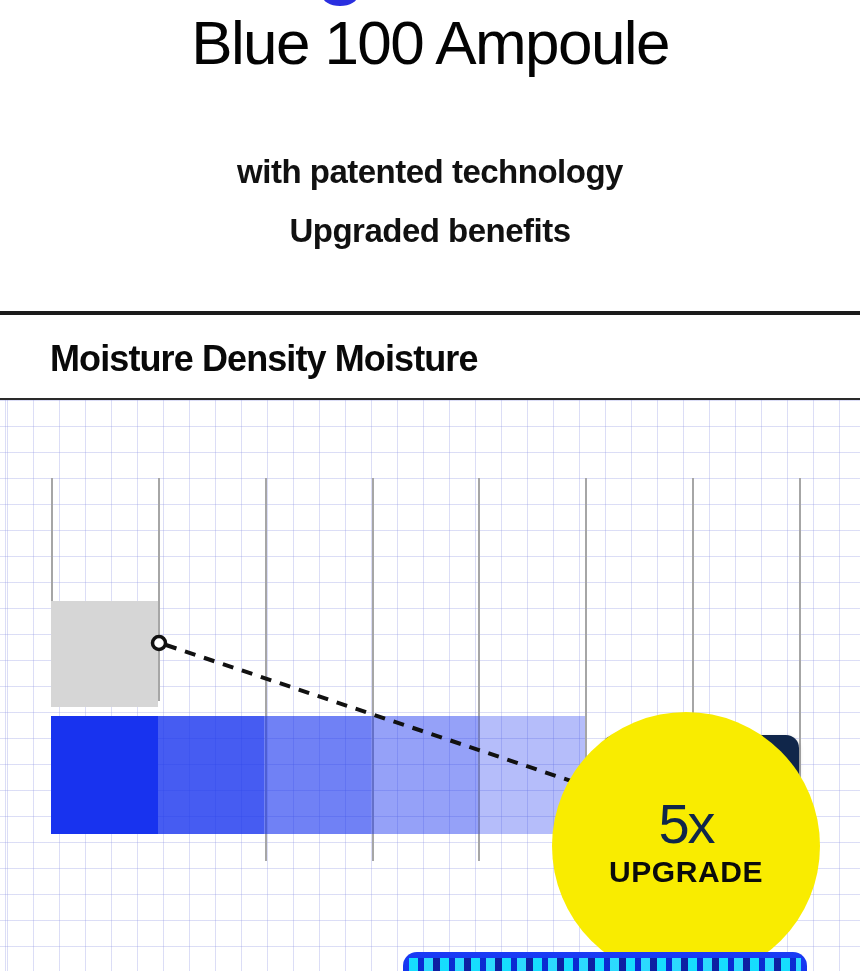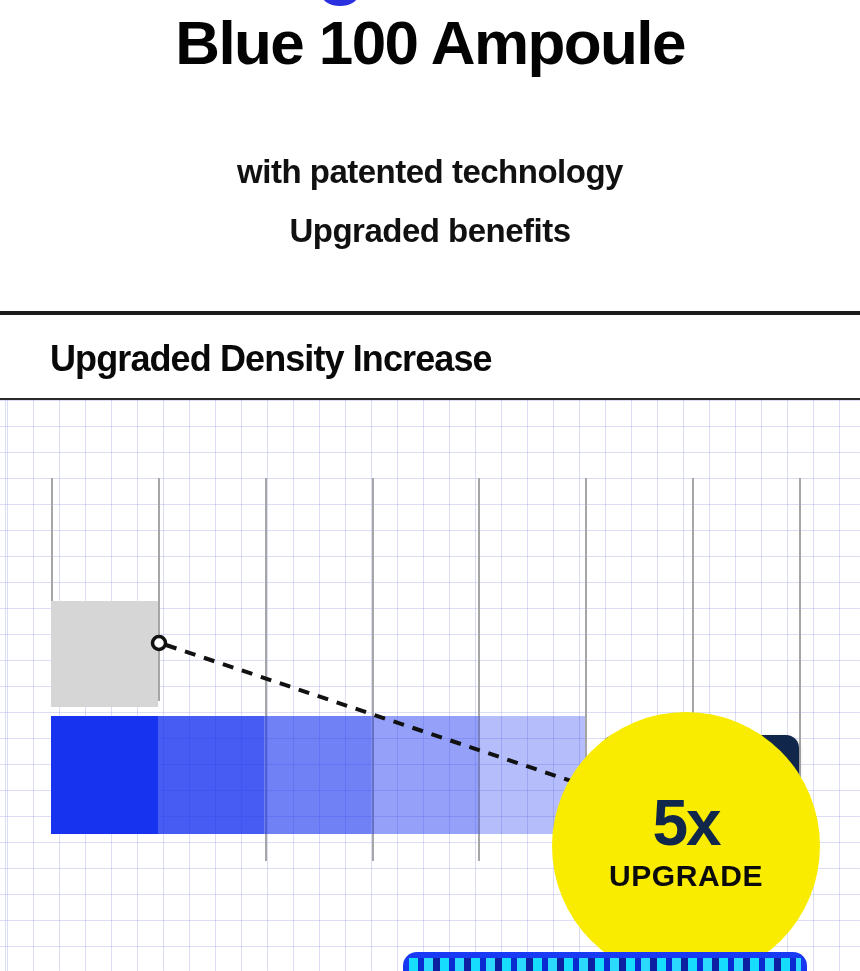--- a/index.html
+++ b/index.html
@@ -26,21 +26,21 @@
     left: 322px; top: -16px;
     width: 36px; height: 22px;
     border-radius: 50%;
     background: #2a2fe0;
   }
   .hero-title {
     position: absolute;
     left: 0; top: 8px; width: 860px;
     text-align: center;
     font-size: 62px;
-    font-weight: 700;
+    font-weight: 400;
     letter-spacing: -1.6px;
     line-height: 1.12;
     color: #030303;
   }
   .hero-sub {
     position: absolute;
     left: 0; top: 142px; width: 860px;
     text-align: center;
     font-size: 33px;
     font-weight: 700;
@@ -149,22 +149,22 @@
   .upgrade-circle {
     position: absolute;
     left: 552px; top: 312px;
     width: 268px; height: 268px;
     border-radius: 50%;
     background: #f9ec00;
     display: flex; flex-direction: column;
     align-items: center; justify-content: center;
   }
   .upgrade-big {
-    font-size: 64px;
-    font-weight: 700;
+    font-size: 56px;
+    font-weight: 400;
     color: #10264a;
     letter-spacing: -2px;
     line-height: 0.96;
     margin-top: -6px;
   }
   .upgrade-small {
     font-size: 30px;
     font-weight: 700;
     color: #0b0b0b;
     letter-spacing: 0.6px;
@@ -202,21 +202,21 @@
   <div class="hero-sub">
     <div>with patented technology</div>
     <div>Upgraded benefits</div>
   </div>
 </div>
 <div class="rule-thick"></div>
 
 <div class="panel">
 
   <div class="panel-header">
-    <div class="panel-title">Upgraded Density Increase</div>
+    <div class="panel-title">Moisture Density Moisture</div>
   </div>
   <div class="rule-thin"></div>
 
   <div class="plot">
 
     <div class="vline" style="left:51px;"></div>
     <div class="vline" style="left:158px;"></div>
     <div class="vline long" style="left:265px;"></div>
     <div class="vline long" style="left:372px;"></div>
     <div class="vline long" style="left:478px;"></div>

